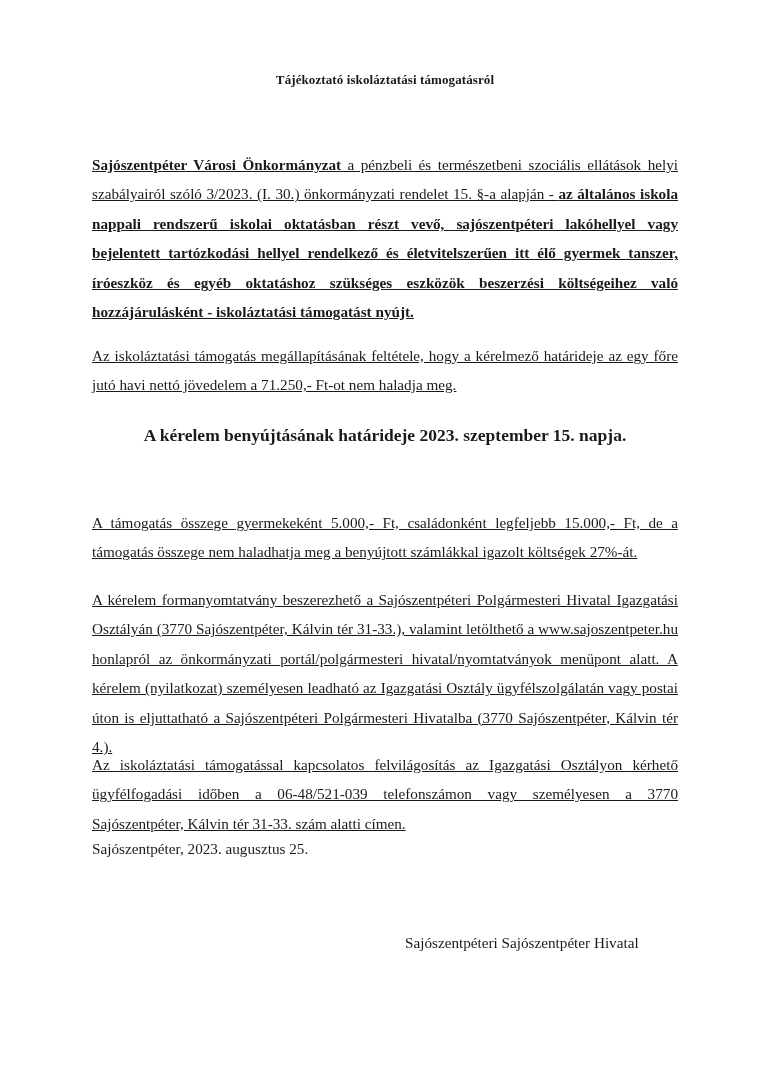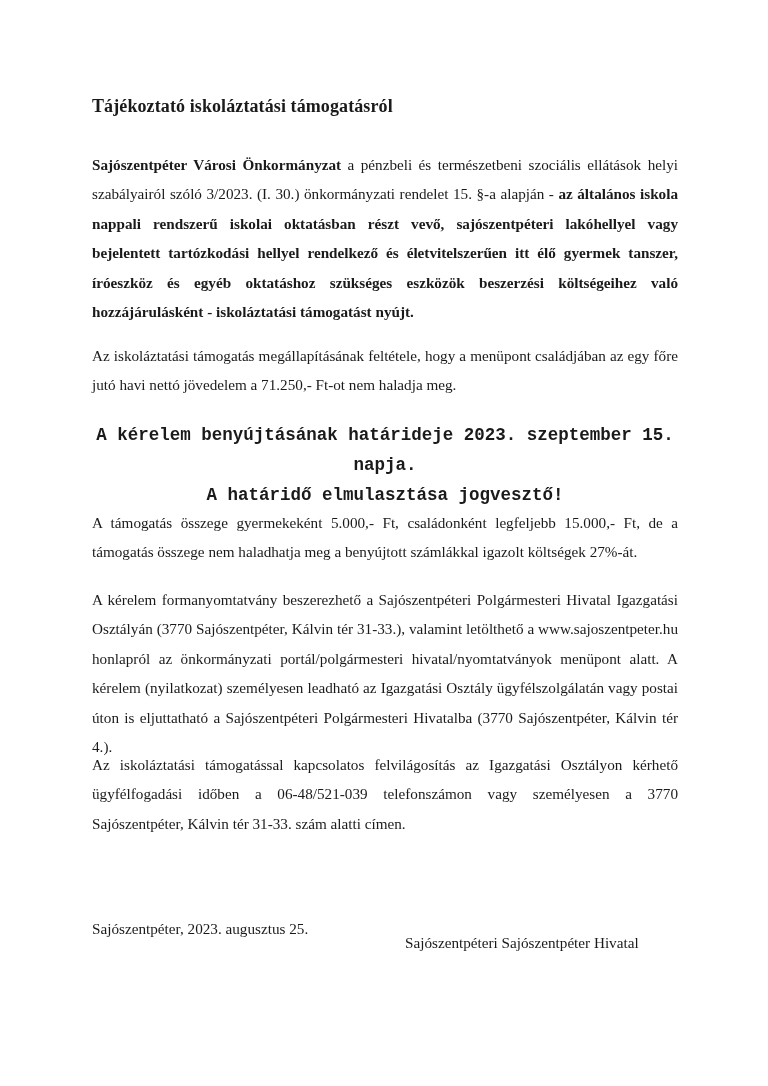--- a/index.html
+++ b/index.html
@@ -1,44 +1,43 @@
 <!DOCTYPE html>
 <html><head>
 <meta charset="utf-8">
 <style>
   html, body { margin: 0; padding: 0; background: #ffffff; }
   body { width: 768px; height: 1086px; position: relative; overflow: hidden;
          font-family: "Liberation Serif", serif; color: #1a1a1a; }
   .page { position: absolute; left: 92px; width: 586px; top: 0; }
-  .title { position: absolute; left: 0; width: 586px; top: 96px; 
-           font-weight: bold; font-size: 18px; letter-spacing: 0.1px; }
+  .title { position: absolute; left: 0; width: 586px; top: 72px; text-align: center;
+           font-weight: bold; font-size: 13px; letter-spacing: 0.1px; }
   .p { position: absolute; left: 0; width: 586px; font-size: 15.2px; line-height: 29.4px;
-       text-align: justify; text-align-last: left; }
+       text-align: justify; text-align-last: left; text-decoration: underline; }
   .p b { font-weight: bold; }
   .center-block { position: absolute; left: 0; width: 586px; text-align: center;
-                  font-weight: bold; font-size: 17.5px; line-height: 30px; font-family: Liberation Mono, monospace; }
+                  font-weight: bold; font-size: 17.5px; line-height: 30px; }
   .sign { position: absolute; font-size: 15.2px; }
 </style>
 </head>
 <body>
 
 <div class="page">
   <div class="title">Tájékoztató iskoláztatási támogatásról</div>
 
   <div class="p" style="top:150px;"><b>Sajószentpéter Városi Önkormányzat</b><span> a pénzbeli és természetbeni szociális ellátások helyi szabályairól szóló 3/2023. (I. 30.) önkormányzati rendelet 15. §-a alapján - </span><b>az általános iskola nappali rendszerű iskolai oktatásban részt vevő, sajószentpéteri lakóhellyel vagy bejelentett tartózkodási hellyel rendelkező és életvitelszerűen itt élő gyermek tanszer, íróeszköz és egyéb oktatáshoz szükséges eszközök beszerzési költségeihez való hozzájárulásként - iskoláztatási támogatást nyújt.</b></div>
 
-  <div class="p" style="top:341px;">Az iskoláztatási támogatás megállapításának feltétele, hogy a menüpont családjában az egy főre jutó havi nettó jövedelem a 71.250,- Ft-ot nem haladja meg.</div>
+  <div class="p" style="top:341px;">Az iskoláztatási támogatás megállapításának feltétele, hogy a kérelmező határideje az egy főre jutó havi nettó jövedelem a 71.250,- Ft-ot nem haladja meg.</div>
 
   <div class="center-block" style="top:420px;">
     <div>A kérelem benyújtásának határideje 2023. szeptember 15. napja.</div>
-    <div>A határidő elmulasztása jogvesztő!</div>
   </div>
 
   <div class="p" style="top:508px;">A támogatás összege gyermekeként 5.000,- Ft, családonként legfeljebb 15.000,- Ft, de a támogatás összege nem haladhatja meg a benyújtott számlákkal igazolt költségek 27%-át.</div>
 
   <div class="p" style="top:585px;">A kérelem formanyomtatvány beszerezhető a Sajószentpéteri Polgármesteri Hivatal Igazgatási Osztályán (3770 Sajószentpéter, Kálvin tér 31-33.), valamint letölthető a www.sajoszentpeter.hu honlapról az önkormányzati portál/polgármesteri hivatal/nyomtatványok menüpont alatt. A kérelem (nyilatkozat) személyesen leadható az Igazgatási Osztály ügyfélszolgálatán vagy postai úton is eljuttatható a Sajószentpéteri Polgármesteri Hivatalba (3770 Sajószentpéter, Kálvin tér 4.).</div>
 
   <div class="p" style="top:750px;">Az iskoláztatási támogatással kapcsolatos felvilágosítás az Igazgatási Osztályon kérhető ügyfélfogadási időben a 06-48/521-039 telefonszámon vagy személyesen a 3770 Sajószentpéter, Kálvin tér 31-33. szám alatti címen.</div>
 
-  <div class="sign" style="left:0; top:920px;">Sajószentpéter, 2023. augusztus 25.</div>
+  <div class="sign" style="left:0; top:840px;">Sajószentpéter, 2023. augusztus 25.</div>
 
   <div class="sign" style="left:313px; top:934px;">Sajószentpéteri Sajószentpéter Hivatal</div>
 </div>
 
 </body></html>

